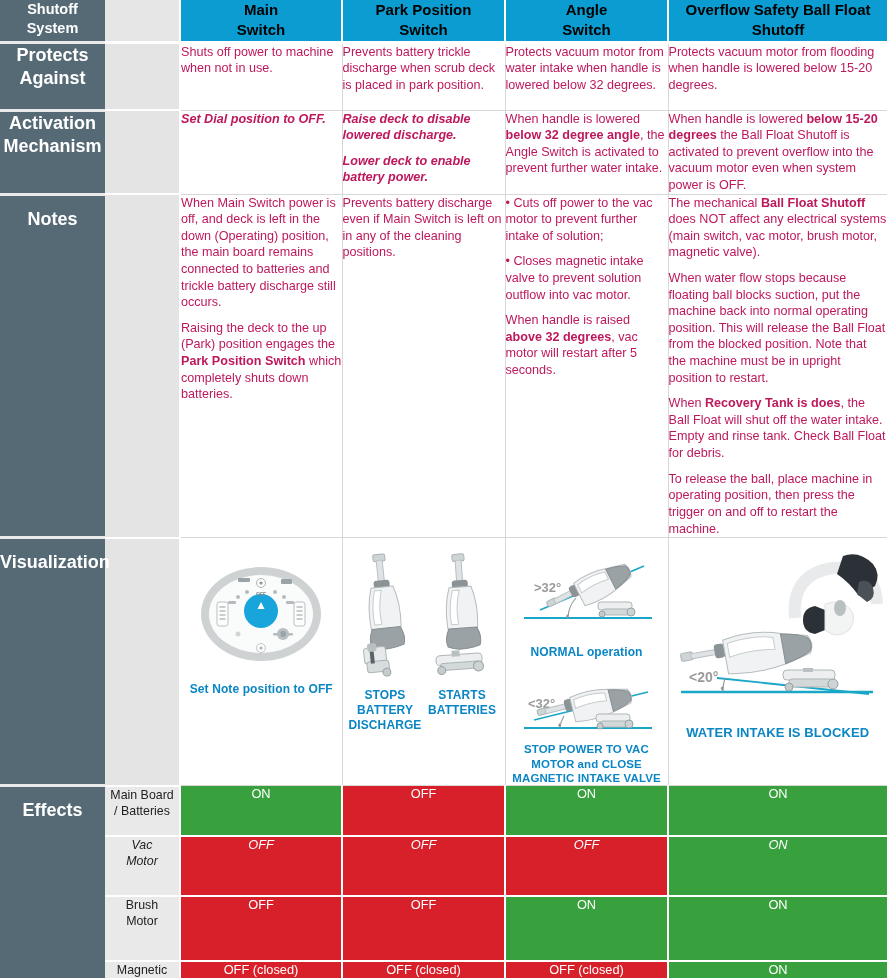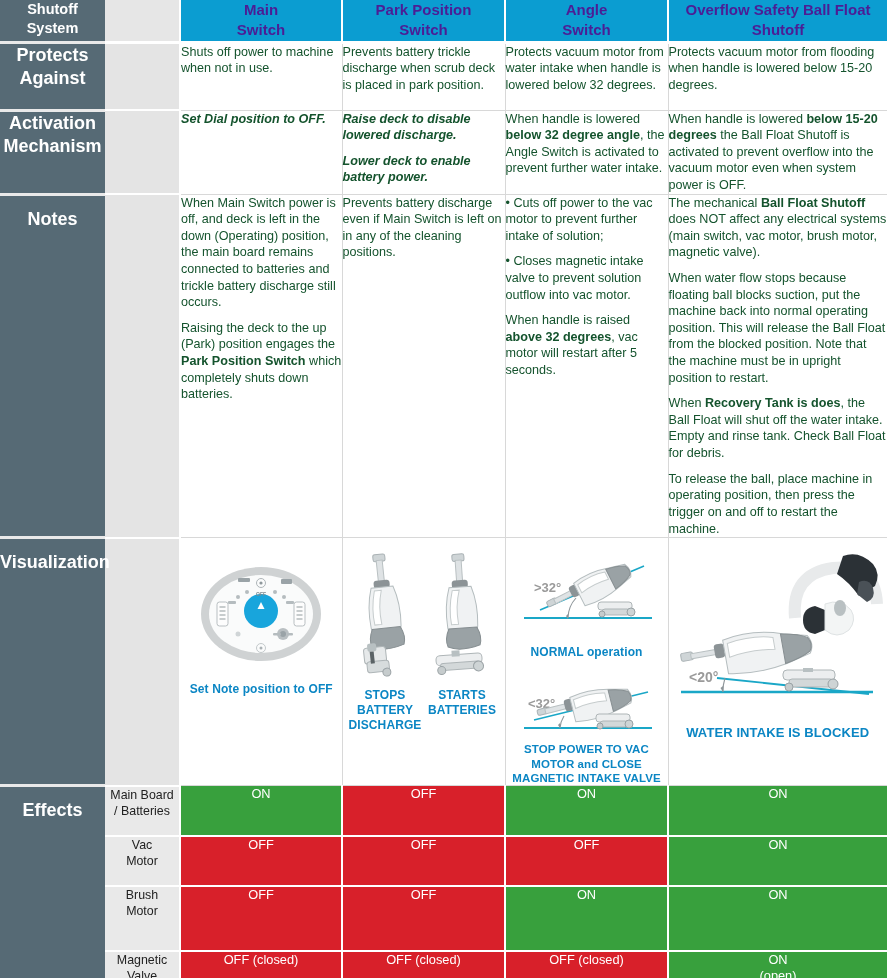--- a/index.html
+++ b/index.html
@@ -47,36 +47,36 @@
   .greycell {
     background: #e4e4e4;
     border-bottom: 2px solid #ffffff;
     border-right: 2px solid #ffffff;
   }
   .greycell.head { background: #e6e6e6; border-bottom: 3px solid #ffffff; }
 
   
   .colhead {
     background: #0b9dd1;
-    color: #4c1d95;
+    color: #000000;
     font-weight: bold;
     font-size: 15px;
     text-align: center;
     vertical-align: middle;
     line-height: 1.3;
     padding: 6px 6px;
     border-right: 2px solid #ffffff;
     border-bottom: 3px solid #ffffff;
   }
   .colhead:last-child { border-right: none; }
 
   
   .bodycell {
     background: #ffffff;
-    color: #14532d;
+    color: #be185d;
     font-size: 12.6px;
     line-height: 1.32;
     padding: 7px 8px 6px 9px;
     border-right: 1px solid #d8d8d8;
     border-bottom: 1px solid #d8d8d8;
     vertical-align: top;
   }
   .bodycell:last-child { border-right: none; }
   .bodycell p { margin: 0 0 9px 0; }
   .bodycell p:last-child { margin-bottom: 0; }
@@ -454,21 +454,21 @@
     <td class="efflabel">
       <div>Main Board</div>
       <div>/ Batteries</div>
     </td>
     <td class="effcell eff-on"><span>ON</span></td>
     <td class="effcell eff-off"><span>OFF</span></td>
     <td class="effcell eff-on"><span>ON</span></td>
     <td class="effcell eff-on"><span>ON</span></td>
   </tr>
 
-  <tr style="height:50px;">
+  <tr style="height:60px;font-style:italic;">
     <td class="efflabel">
       <div>Vac</div>
       <div>Motor</div>
     </td>
     <td class="effcell eff-off"><span>OFF</span></td>
     <td class="effcell eff-off"><span>OFF</span></td>
     <td class="effcell eff-off"><span>OFF</span></td>
     <td class="effcell eff-on"><span>ON</span></td>
   </tr>
 

